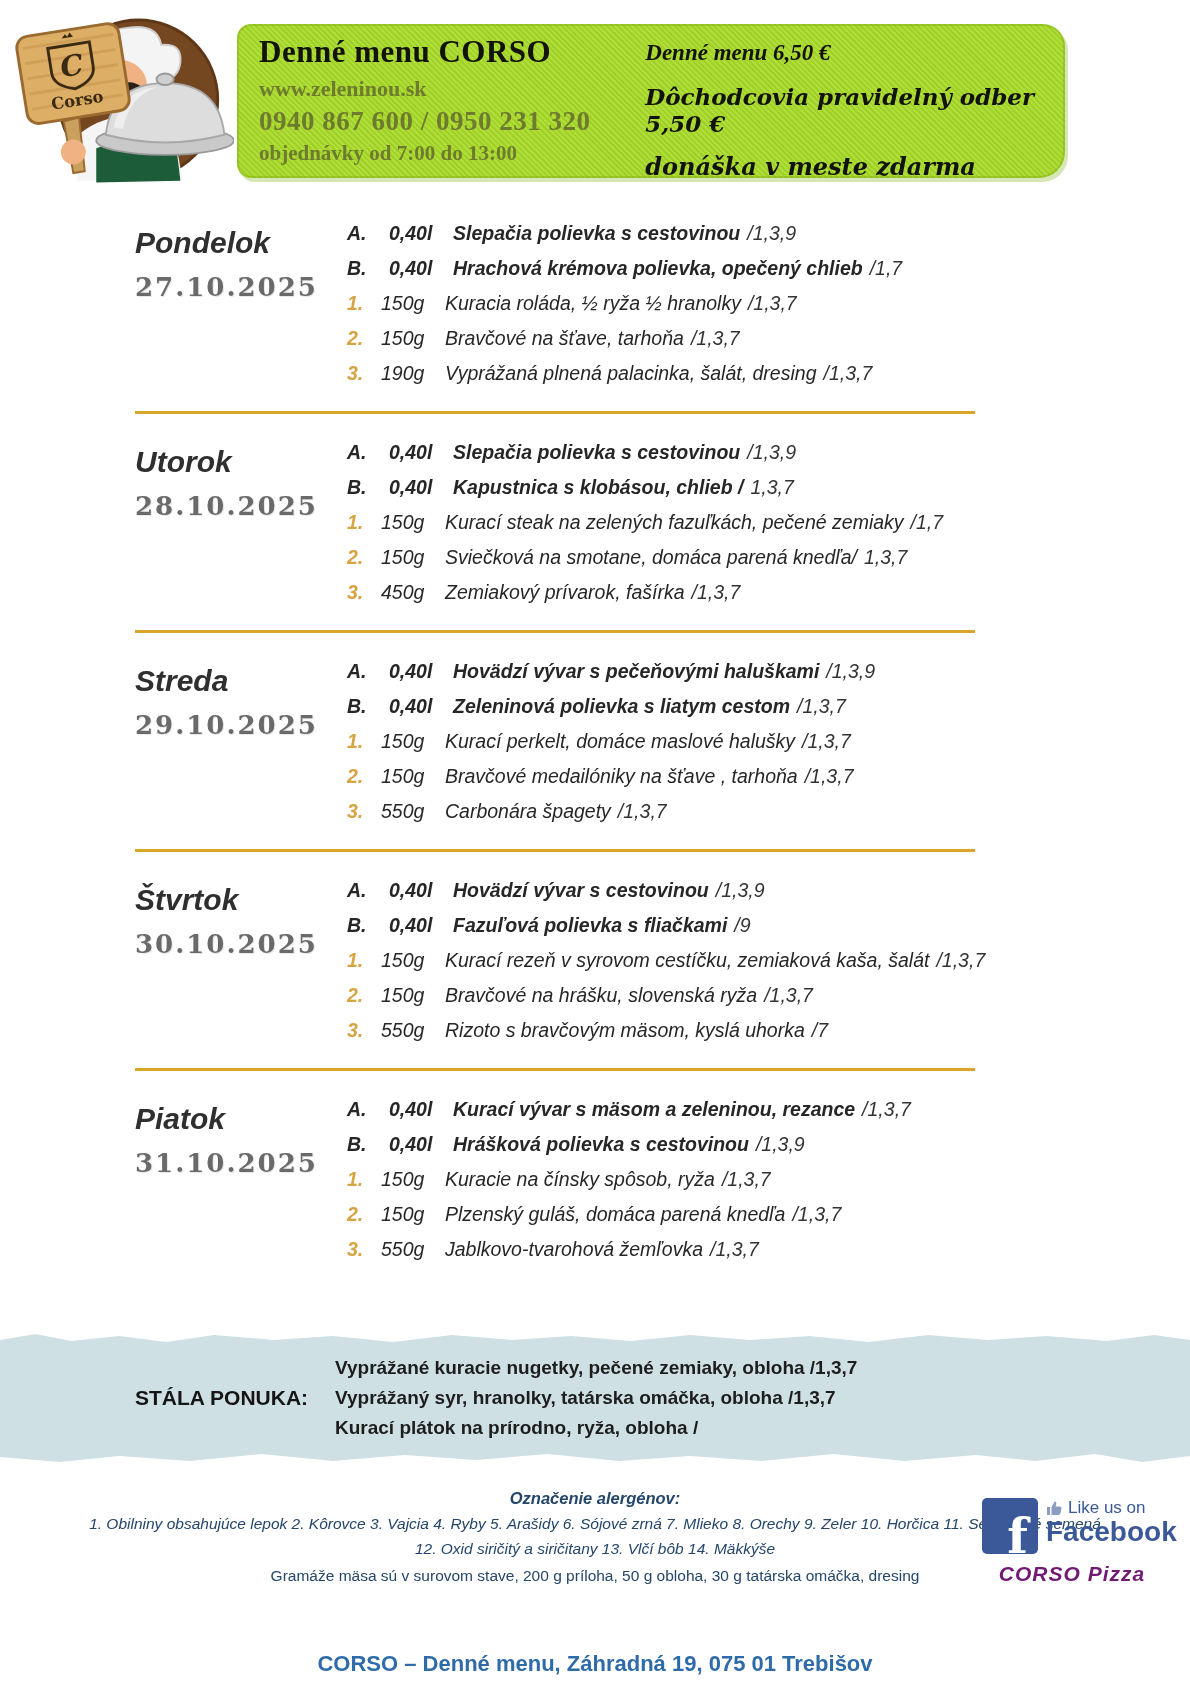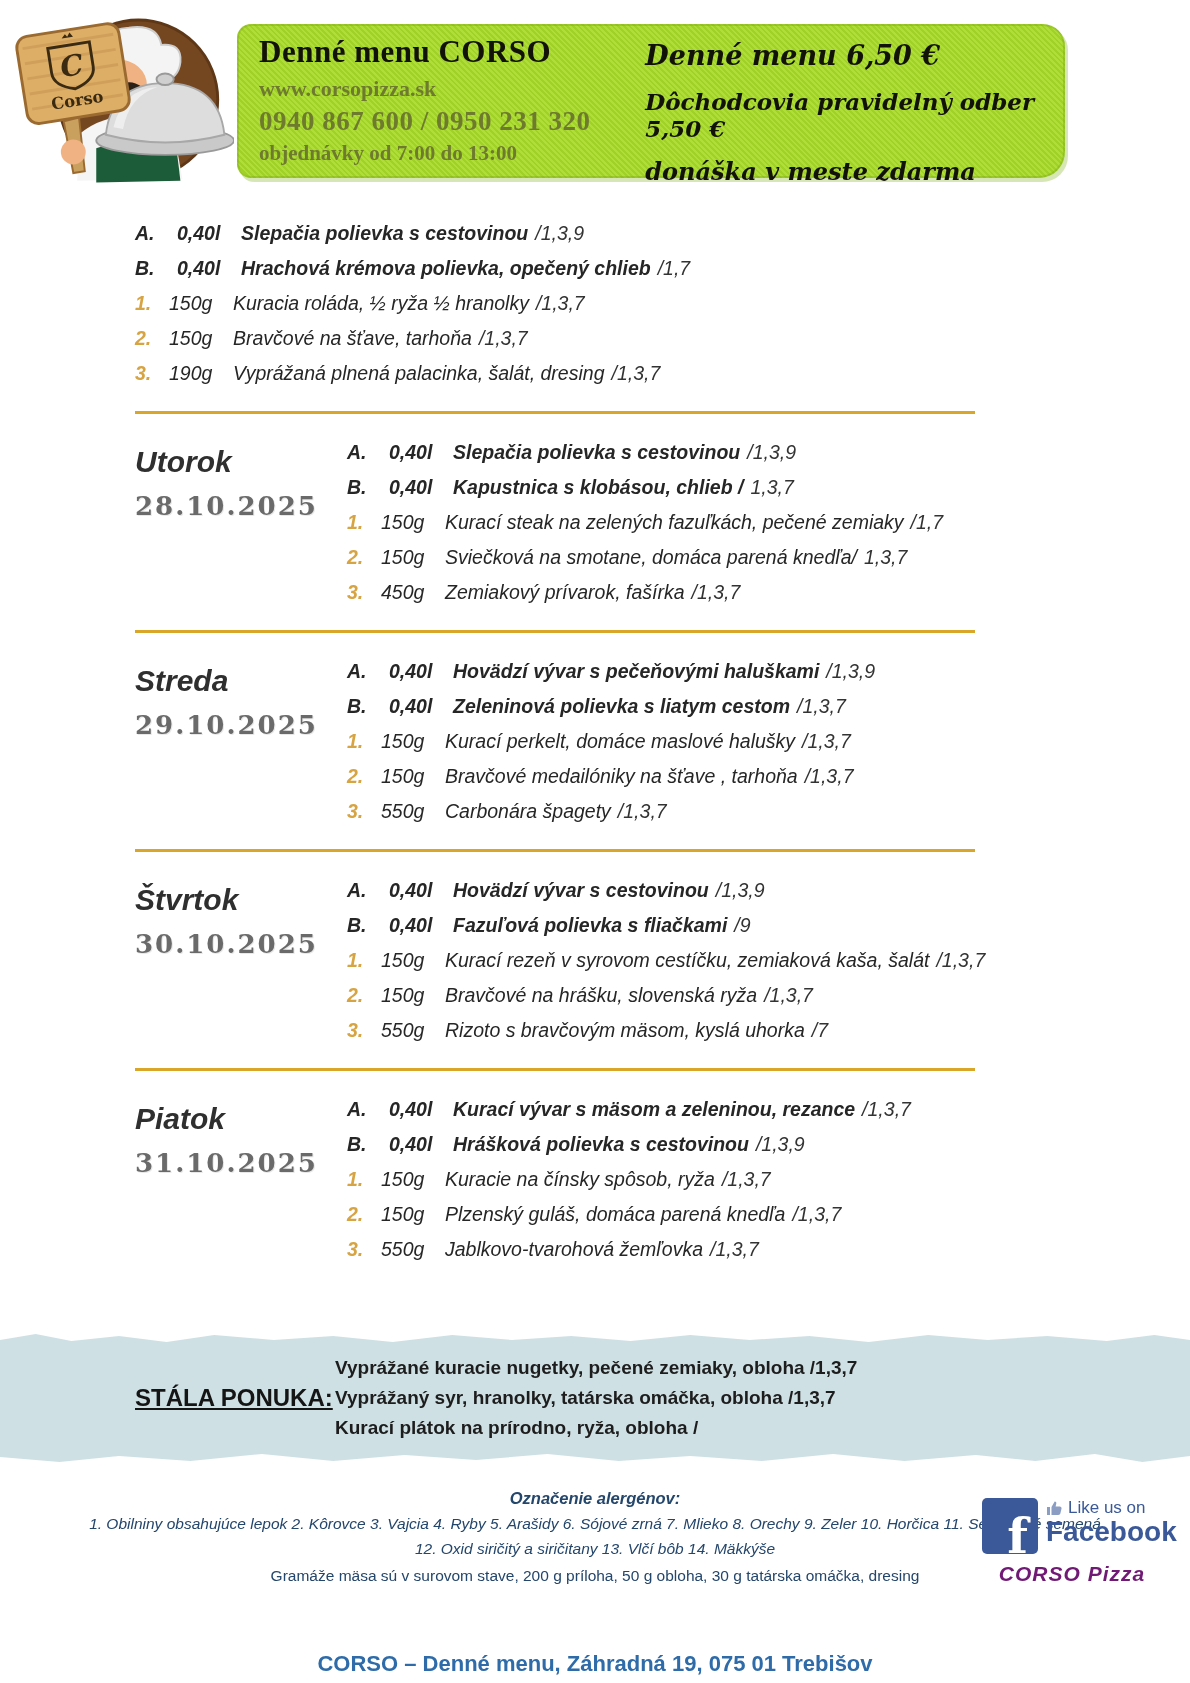--- a/index.html
+++ b/index.html
@@ -17,21 +17,21 @@
     box-shadow:inset 0 0 0 2px rgba(120,160,20,.35), 3px 4px 0 rgba(180,210,120,.55);
     display:flex;
   }
   .banner-left { padding:10px 0 18px 22px; width:420px; }
   .banner-title { font-family:"Liberation Serif", serif; font-weight:bold; font-size:31px; color:#121208; letter-spacing:.5px; }
   .banner-web   { font-family:"Liberation Serif", serif; font-weight:bold; font-size:22px; color:#6e7a2e; margin-top:6px; }
   .banner-phone { font-family:"Liberation Serif", serif; font-weight:bold; font-size:27px; color:#6e7a2e; margin-top:4px; letter-spacing:.5px; }
   .banner-hours { font-family:"Liberation Serif", serif; font-weight:bold; font-size:21px; color:#6e7a2e; margin-top:4px; }
   .banner-right { padding:16px 0 0 36px; }
   .script { font-family:"DejaVu Serif", serif; font-style:italic; font-weight:bold; color:#121208; }
-  .price-1 { font-size:27px; }
+  .price-1 { font-size:23px;font-family:Liberation Serif, serif; }
   .price-2 { font-size:23px; margin-top:17px; }
   .price-3 { font-size:24px; margin-top:15px; }
 
   
   .menu { margin-top:32px; }
   .day { display:flex; padding-left:135px; }
   .day-col { width:212px; flex:0 0 212px; padding-top:4px; }
   .day-name { font-size:30px; font-weight:bold; font-style:italic; color:#2f2f2f; }
   .day-date { font-family:"DejaVu Serif", serif; font-weight:bold; font-size:26px; color:#6a6a6a; letter-spacing:2px; margin-top:12px; text-shadow:1px 1px 0 #e8e8e8; }
   .items-col { flex:1; }
@@ -47,21 +47,21 @@
   .divider { height:3px; width:840px; background:#d9a62a; margin:14px 0 27px 135px; border:none; }
   .divider[data-interactable] { display:block; }
 
   
   .band {
     margin-top:58px; width:100%; height:134px; background:#cfe0e5;
     display:flex; align-items:center; padding-left:135px;
     clip-path: polygon(0 9px, 3% 3px, 6% 10px, 10% 5px, 14% 11px, 18% 4px, 23% 9px, 28% 5px, 33% 11px, 38% 4px, 43% 9px, 48% 5px, 53% 10px, 58% 4px, 63% 9px, 68% 5px, 73% 11px, 78% 4px, 83% 9px, 88% 5px, 93% 10px, 97% 4px, 100% 9px,
       100% calc(100% - 9px), 96% calc(100% - 3px), 92% calc(100% - 11px), 87% calc(100% - 4px), 82% calc(100% - 10px), 76% calc(100% - 4px), 70% calc(100% - 11px), 64% calc(100% - 4px), 58% calc(100% - 9px), 52% calc(100% - 4px), 46% calc(100% - 11px), 40% calc(100% - 5px), 34% calc(100% - 10px), 28% calc(100% - 4px), 22% calc(100% - 11px), 16% calc(100% - 4px), 10% calc(100% - 9px), 5% calc(100% - 3px), 0 calc(100% - 8px));
   }
-  .band-title { font-size:24px; font-weight:bold; color:#151515; width:200px; flex:0 0 200px;text-decoration:underline; }
+  .band-title { font-size:21px; font-weight:bold; color:#151515; width:200px; flex:0 0 200px; }
   .band-items .band-item { font-size:19px; font-weight:bold; color:#1d1d1d; margin:8px 0; }
 
   
   .allergens { margin-top:24px; text-align:center; color:#24466b; }
   .alg-title { font-size:16.5px; font-weight:bold; font-style:italic; }
   .alg-line1, .alg-line2 { font-size:15.5px; font-style:italic; margin-top:7px; }
   .alg-line3 { font-size:15.5px; margin-top:9px; }
 
   
   .footer-address { margin-top:66px; text-align:center; font-size:22px; font-weight:bold; color:#2e6ba8; }
@@ -115,35 +115,39 @@
         </g>
 
         <path d="M52 118 l16 -4 l6 56 l-12 2 z" fill="#caa05e" stroke="#9a6a30" stroke-width="2"></path>
         <circle cx="62" cy="150" r="13" fill="#f0b283"></circle>
       </svg>
     </div>
 
     <div class="banner" data-interactable="false">
       <div class="banner-left" data-interactable="false">
         <div class="banner-title" data-interactable="false">Denné menu CORSO</div>
-        <div class="banner-web" data-interactable="true">www.corsopizza.sk</div>
+        <div class="banner-web" data-interactable="true">www.zeleninou.sk</div>
         <div class="banner-phone" data-interactable="false">0940 867 600 / 0950 231 320</div>
         <div class="banner-hours" data-interactable="false">objednávky od 7:00 do 13:00</div>
       </div>
       <div class="banner-right" data-interactable="false">
         <div class="script price-1" data-interactable="false">Denné menu 6,50 €</div>
         <div class="script price-2" data-interactable="false">Dôchodcovia pravidelný odber 5,50 €</div>
         <div class="script price-3" data-interactable="false">donáška v meste zdarma</div>
       </div>
     </div>
   </div>
 
   <div class="menu" data-interactable="false">
 
     <section class="day" data-interactable="false">
+      <div class="day-col">
+        <div class="day-name" data-interactable="false">Pondelok</div>
+        <div class="day-date" data-interactable="false">27.10.2025</div>
+      </div>
       <div class="items-col">
         <div class="item soup" data-interactable="false">
             <span class="label" data-interactable="false">A.</span>
             <span class="size" data-interactable="false">0,40l</span>
             <span class="text"><span class="dish" data-interactable="false">Slepačia polievka s cestovinou</span><span class="alg" data-interactable="false">/1,3,9</span></span>
           </div>
         <div class="item soup" data-interactable="false">
             <span class="label" data-interactable="false">B.</span>
             <span class="size" data-interactable="false">0,40l</span>
             <span class="text"><span class="dish" data-interactable="false">Hrachová krémova polievka, opečený chlieb</span><span class="alg" data-interactable="false">/1,7</span></span>

